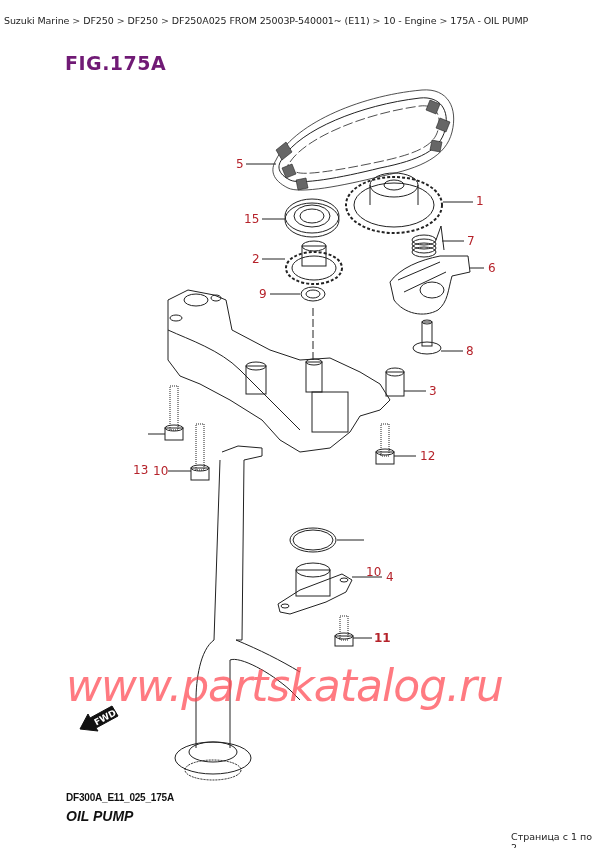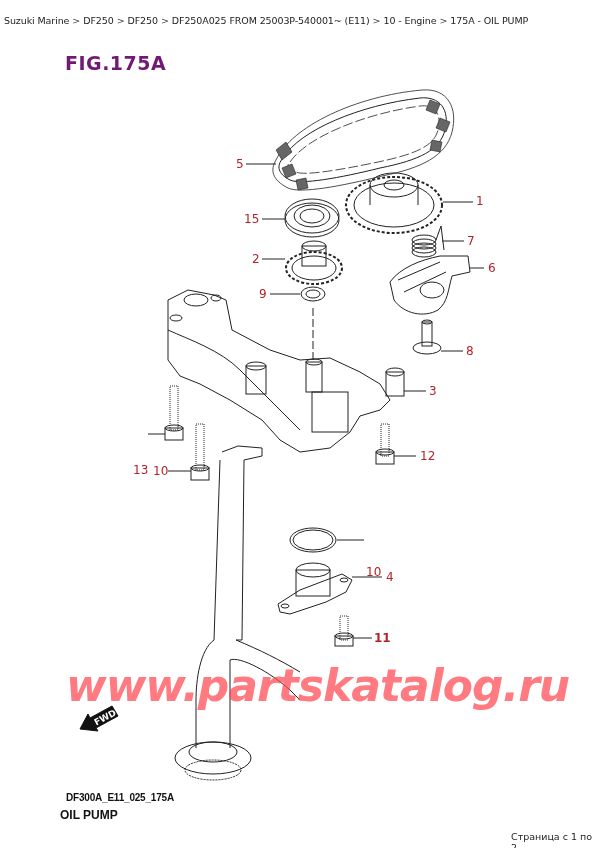--- a/index.html
+++ b/index.html
@@ -3,24 +3,24 @@
 <meta charset="utf-8">
 <style>
   html, body { margin: 0; padding: 0; background: #ffffff; }
   body { width: 600px; height: 848px; position: relative; overflow: hidden; font-family: "DejaVu Sans", sans-serif; }
   .breadcrumb { position: absolute; left: 4px; top: 15px; font-size: 9.5px; color: #222; white-space: nowrap; letter-spacing: -0.1px; }
   .breadcrumb span { color: #222; }
   .breadcrumb .sep { color: #444; margin: 0 3px; }
   .fig-title { position: absolute; left: 65px; top: 52px; font-size: 19px; font-weight: bold; color: #701a75; font-family: "DejaVu Sans", sans-serif; letter-spacing: 0.5px; }
   .diagram { position: absolute; left: 0; top: 0; width: 600px; height: 848px; }
   .callout { position: absolute; font-size: 12px; color: #b5222a; font-family: "DejaVu Sans", sans-serif; line-height: 12px; }
-  .watermark { position: absolute; left: 66px; top: 660px; font-size: 44px; font-weight: bold; font-style: italic; color: rgba(255, 70, 80, 0.72); font-family: "DejaVu Sans", sans-serif; letter-spacing: -1px; white-space: nowrap; }
+  .watermark { position: absolute; left: 66px; top: 660px; font-size: 44px; font-weight: normal; font-style: italic; color: rgba(255, 70, 80, 0.72); font-family: "DejaVu Sans", sans-serif; letter-spacing: -1px; white-space: nowrap; }
   .fwd { position: absolute; left: 78px; top: 702px; }
   .code { position: absolute; left: 66px; top: 792px; font-size: 10px; font-weight: bold; color: #111; font-family: "Liberation Sans", sans-serif; letter-spacing: -0.2px; }
-  .name { position: absolute; left: 60px; top: 808px; font-size: 12px; font-weight: bold; color: #111; font-family: "Liberation Sans", sans-serif; }
+  .name { position: absolute; left: 66px; top: 808px; font-size: 14px; font-weight: bold; color: #111; font-family: "Liberation Sans", sans-serif; font-style: italic; }
   .pager { position: absolute; left: 511px; top: 831px; font-size: 9.5px; color: #222; }
 </style>
 </head>
 <body>
 
 <div class="breadcrumb">
   <span>Suzuki Marine</span><span class="sep">&gt;</span><span>DF250</span><span class="sep">&gt;</span><span>DF250</span><span class="sep">&gt;</span><span>DF250A025 FROM 25003P-540001~ (E11)</span><span class="sep">&gt;</span><span>10 - Engine</span><span class="sep">&gt;</span><span>175A - OIL PUMP</span>
 </div>
 
 <div class="fig-title">FIG.175A</div>

